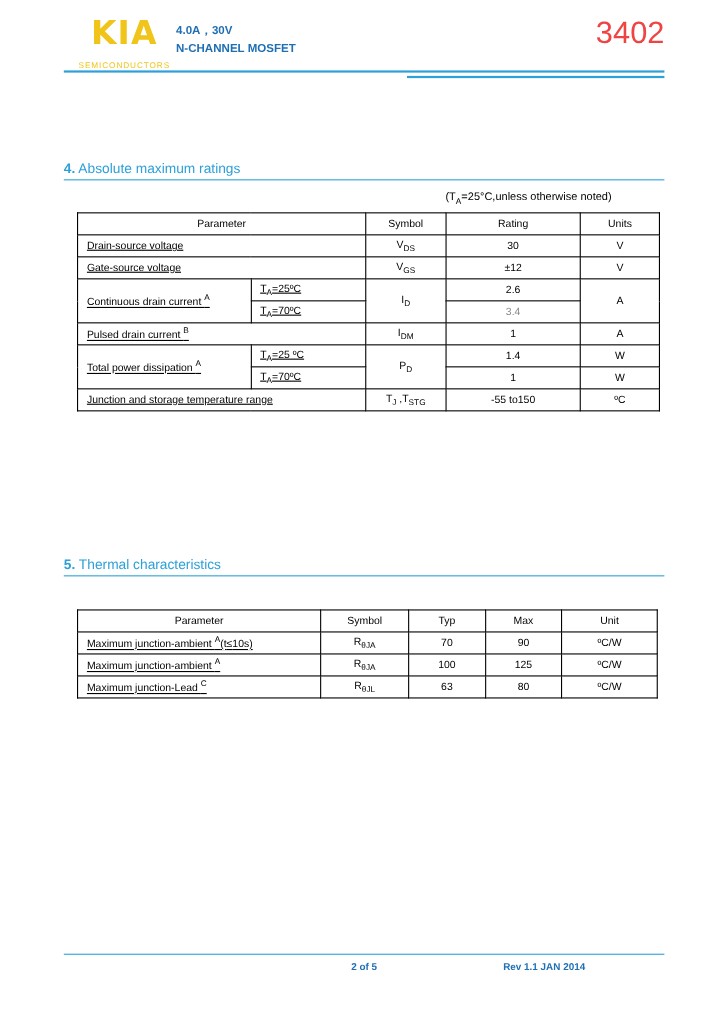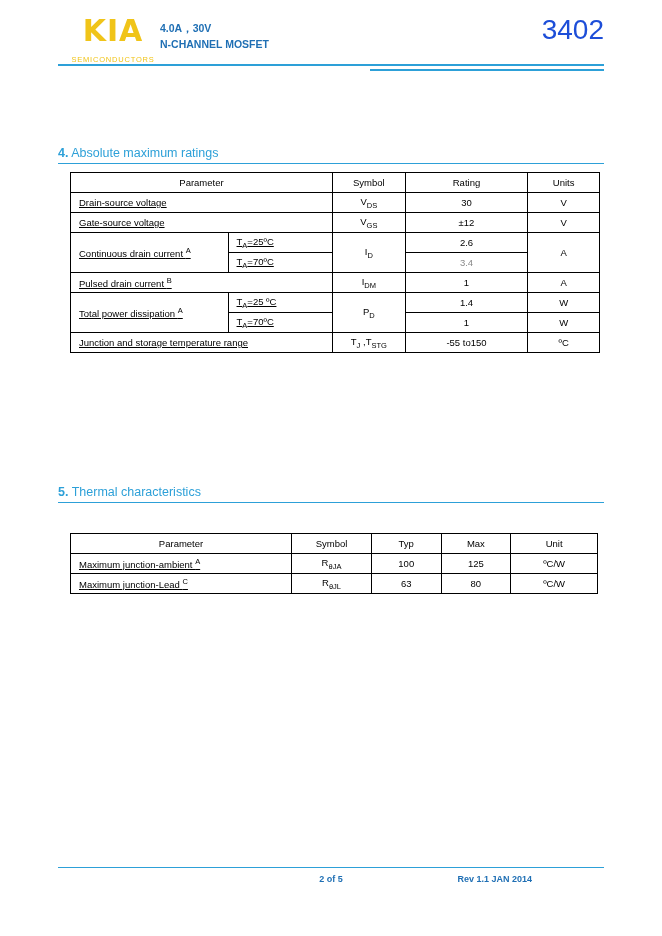--- a/index.html
+++ b/index.html
@@ -57,21 +57,21 @@
     top: 20px;
     color: #1f6fb4;
     font-weight: bold;
     font-size: 10.5px;
     line-height: 16px;
   }
   .part-number {
     position: absolute;
     right: 0px;
     top: 14px;
-    color: #1d4ed8;
+    color: #ef4444;
     font-size: 28px;
     font-family: "Liberation Sans", sans-serif;
   }
   .header-rule-wrap {
     position: absolute;
     left: 0px;
     right: 0px;
     top: 64px;
     height: 10px;
   }
@@ -199,20 +199,23 @@
     </div>
   </div>
 
   <div class="section" style="margin-top:44px;">
     <div class="section-title">
       <span class="num">4.</span>
       <span>Absolute maximum ratings</span>
     </div>
     <div class="section-underline"></div>
 
+    <div class="note-right">
+      (T<sub>A</sub>=25°C,unless otherwise noted)
+    </div>
 
     <table class="tbl-max">
       <tbody>
           <tr>
         <td class="c" colspan="2" style="width:258px;">Parameter</td>
         <td class="c" style="width:72px;">Symbol</td>
         <td class="c" style="width:128px;">Rating</td>
         <td class="c" style="width:72px;">Units</td>
       </tr>
 
@@ -291,20 +294,29 @@
       <tbody>
           <tr>
         <td class="c" style="width:228px;">Parameter</td>
         <td class="c" style="width:78px;">Symbol</td>
         <td class="c" style="width:68px;">Typ</td>
         <td class="c" style="width:68px;">Max</td>
         <td class="c" style="width:86px;">Unit</td>
       </tr>
       <tr>
         <td class="l">
+          Maximum junction-ambient <span class="sup">A</span>(t<span class="nowrap">≤</span>10s)
+        </td>
+        <td class="c">R<span class="sub">θJA</span></td>
+        <td class="c">70</td>
+        <td class="c">90</td>
+        <td class="c">ºC/W</td>
+      </tr>
+      <tr>
+        <td class="l">
           Maximum junction-ambient <span class="sup">A</span>
         </td>
         <td class="c">R<span class="sub">θJA</span></td>
         <td class="c">100</td>
         <td class="c">125</td>
         <td class="c">ºC/W</td>
       </tr>
       <tr>
         <td class="l">
           Maximum junction-Lead <span class="sup">C</span>

